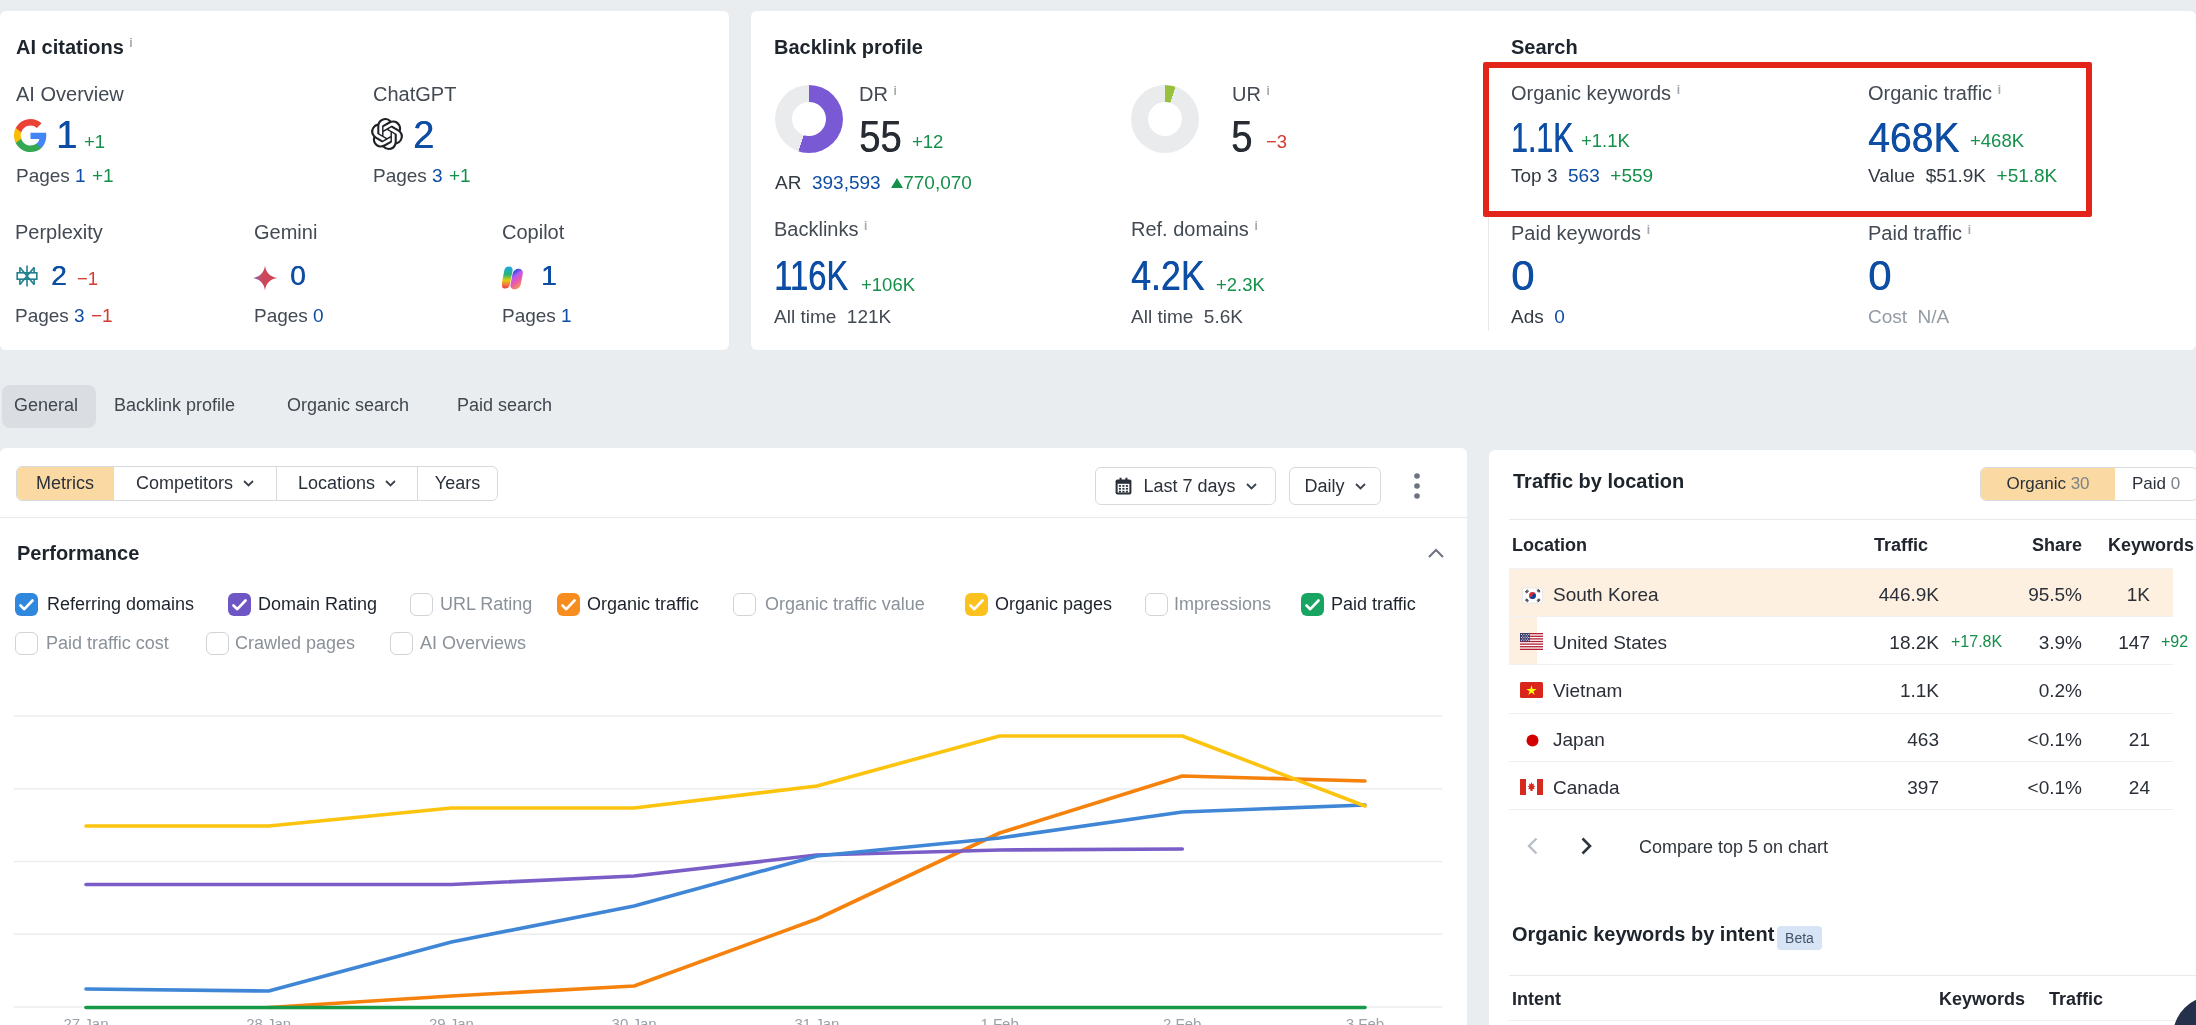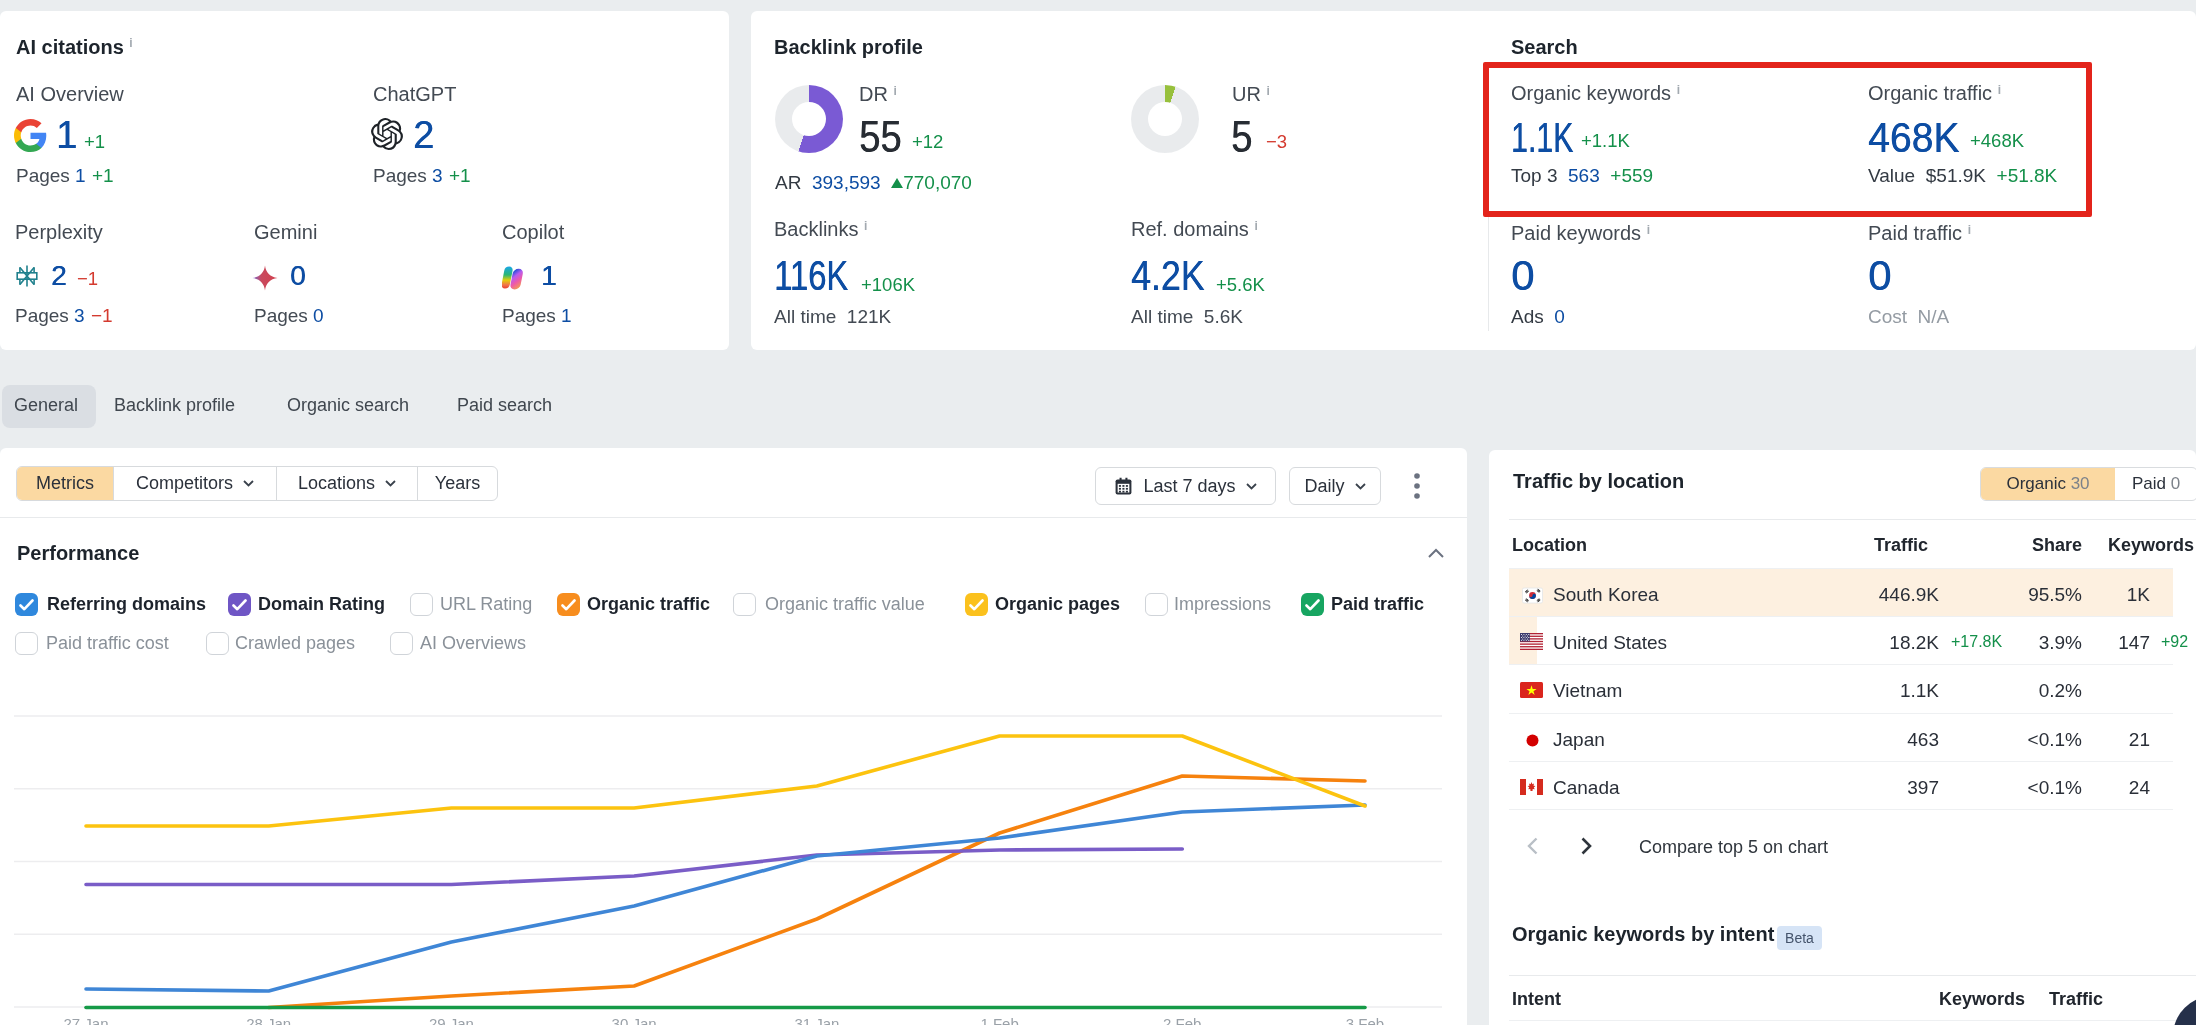--- a/index.html
+++ b/index.html
@@ -20,21 +20,21 @@
   .delta { font-size:18.5px; }
   .sup { font-size:12px; color:#a2a9b0; font-weight:bold; }
   .pages { font-size:19px; color:#434a53; }
   .pv { position:absolute; left:59px; }
   .pd { position:absolute; left:76px; }
   svg { display:block; }
   .cbrow { position:absolute; left:0; width:1467px; height:24px; }
   .cb { position:absolute; top:0; width:23px; height:23px; border-radius:6px; display:flex; align-items:center; justify-content:center; }
   .cb.off { background:#fff; border:1.5px solid #d0d4d9; }
   .cblbl { position:absolute; top:1px; font-size:18px; color:#8a9199; }
-  .cblbl.on { color:#1d232c;font-weight:bold; }
+  .cblbl.on { color:#1d232c; }
   .thead { font-weight:bold; font-size:18px; color:#21262e; }
   .tnum { position:absolute; font-size:19px; color:#2a2f38; text-align:right; }
   .cname { position:absolute; font-size:19px; color:#2a2f38; }
 </style>
 </head>
 <body>
 
 <div class="card" style="left:0; top:11px; width:729px; height:339px;">
   <div class="abs b" style="left:16px; top:25px; font-size:20px; color:#1d242c;">AI citations <span class="sup" style="position:relative; top:-7px; font-size:12px;">i</span></div>
 
@@ -139,21 +139,21 @@
   <div class="abs big2" style="left:480px; top:103px;">5</div>
   <div class="abs red delta" style="left:515px; top:120px;">−3</div>
 
   <div class="abs lbl" style="left:23px; top:207px;">Backlinks <span class="sup" style="position:relative; top:-6px;">i</span></div>
   <div class="abs big" style="left:23px; top:244px; transform:scaleX(0.78);">116K</div>
   <div class="abs green delta" style="left:110px; top:263px;">+106K</div>
   <div class="abs" style="left:23px; top:295px; font-size:19px; color:#434a53;">All time&nbsp; 121K</div>
 
   <div class="abs lbl" style="left:380px; top:207px;">Ref. domains <span class="sup" style="position:relative; top:-6px;">i</span></div>
   <div class="abs big" style="left:380px; top:244px; transform:scaleX(0.85);">4.2K</div>
-  <div class="abs green delta" style="left:465px; top:263px;">+5.6K</div>
+  <div class="abs green delta" style="left:465px; top:263px;">+2.3K</div>
   <div class="abs" style="left:380px; top:295px; font-size:19px; color:#434a53;">All time&nbsp; 5.6K</div>
 
   <div class="abs" style="left:737px; top:75px; width:1px; height:245px; background:#e7e9eb;"></div>
 
   <div class="abs b" style="left:760px; top:25px; font-size:20px; color:#1d242c;">Search</div>
 
   <div class="abs lbl" style="left:760px; top:71px;">Organic keywords <span class="sup" style="position:relative; top:-6px;">i</span></div>
   <div class="abs big" style="left:760px; top:106px; transform:scaleX(0.72);">1.1K</div>
   <div class="abs green delta" style="left:830px; top:119px;">+1.1K</div>
   <div class="abs" style="left:760px; top:154px; font-size:19px;"><span class="dark">Top 3</span>&nbsp; <span class="blue">563</span>&nbsp; <span class="green">+559</span></div>

